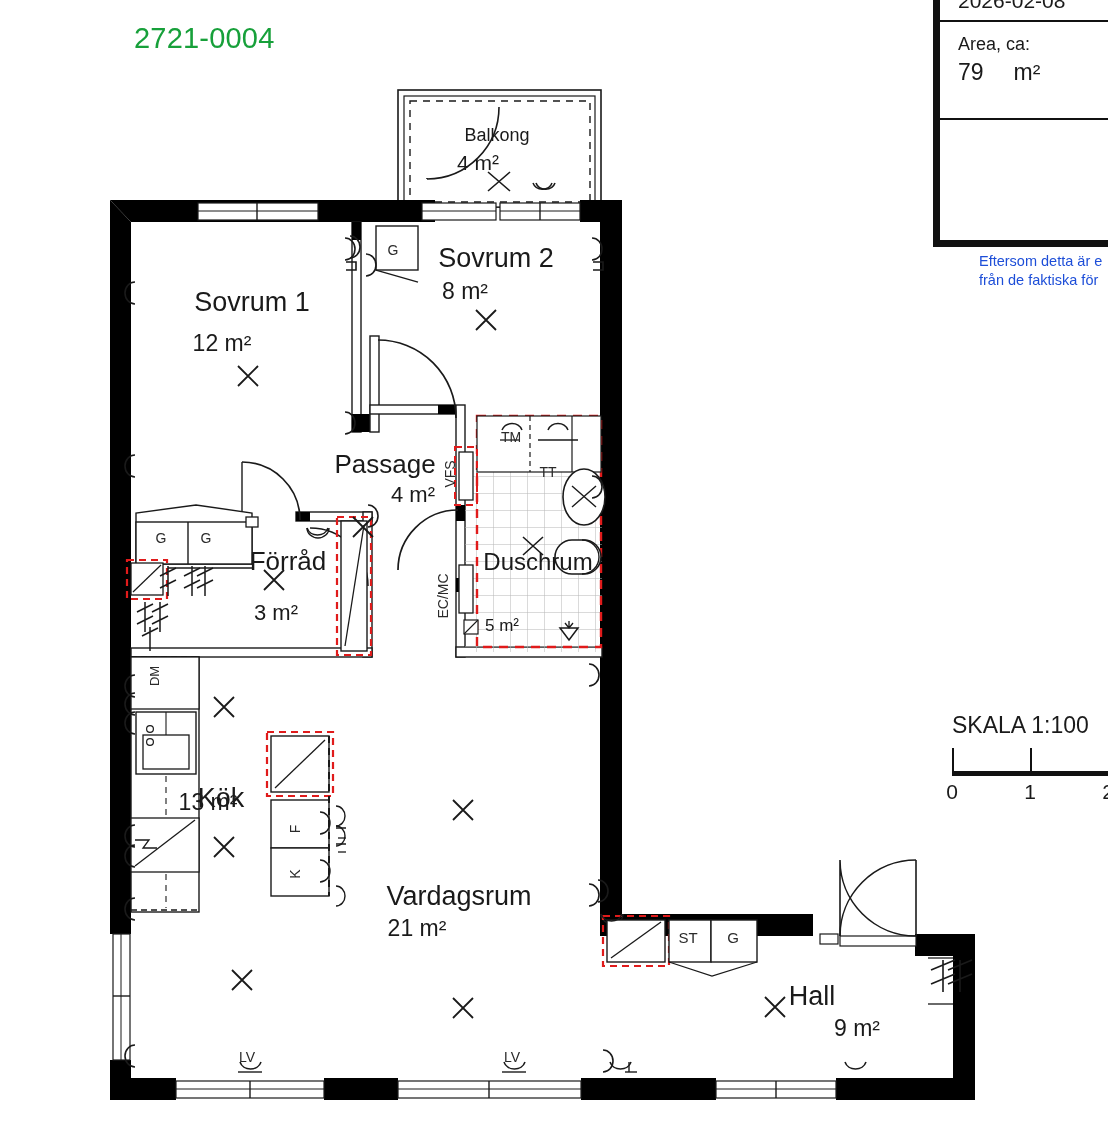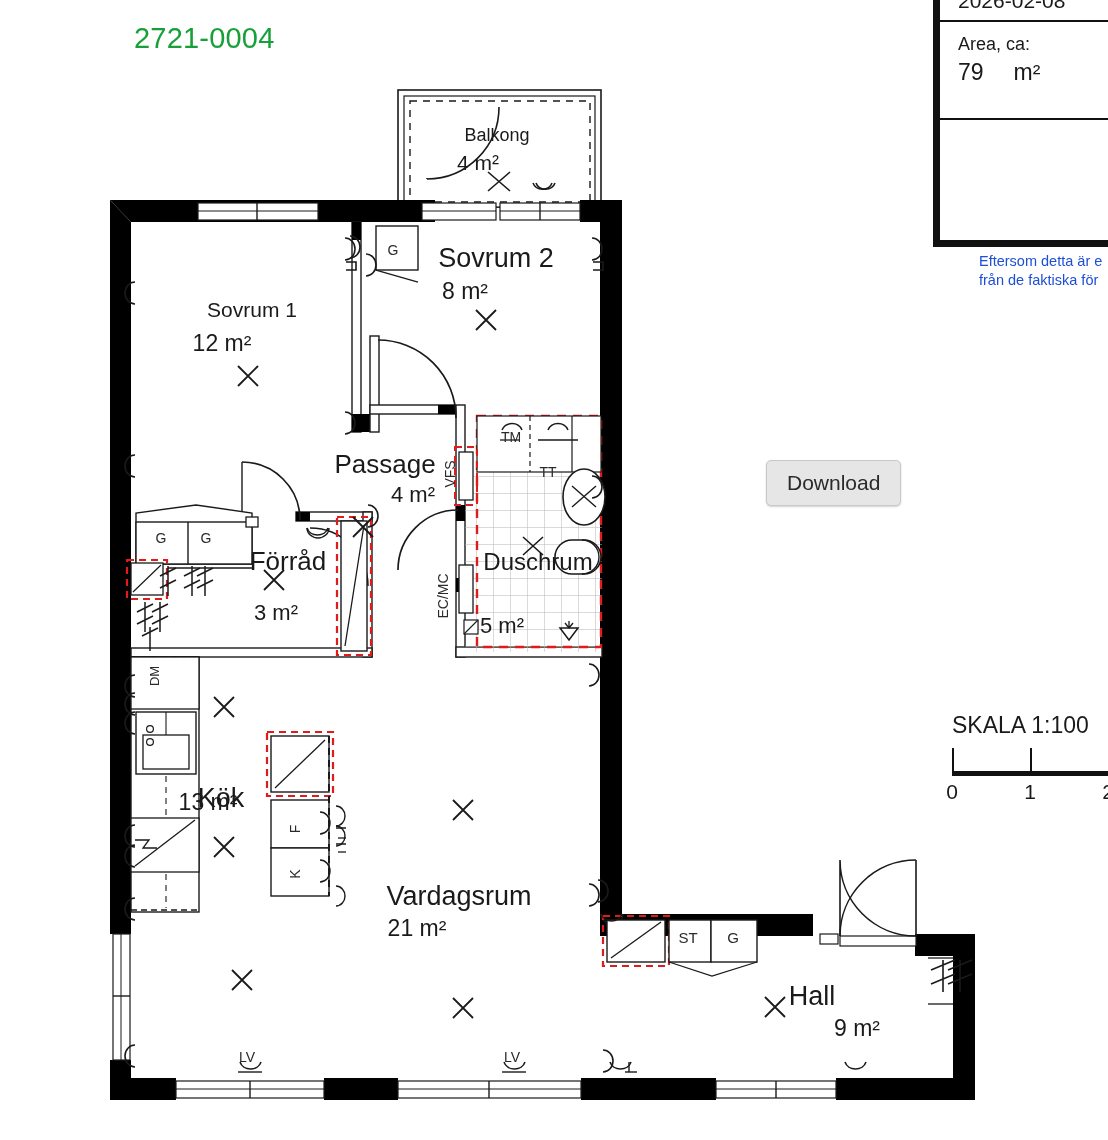--- a/index.html
+++ b/index.html
@@ -435,30 +435,30 @@
       <path d="M232 970 l 20 20 M252 970 l -20 20"></path>
       <path d="M765 997 l 20 20 M785 997 l -20 20"></path>
     </g>
   </svg>
 
   <div class="drawing-id">2721-0004</div>
 
   <div id="room-labels">
       <div style="position: absolute; white-space: nowrap; transform: translate(-50%, -50%); left: 497px; top: 135px; font-size: 18px;">Balkong</div>
       <div style="position: absolute; white-space: nowrap; transform: translate(-50%, -50%); left: 478px; top: 163px; font-size: 21px;">4 m²</div>
-      <div style="position: absolute; white-space: nowrap; transform: translate(-50%, -50%); left: 252px; top: 310px; font-size: 21px;">Sovrum 1</div>
+      <div style="position: absolute; white-space: nowrap; transform: translate(-50%, -50%); left: 252px; top: 302px; font-size: 27px;">Sovrum 1</div>
       <div style="position: absolute; white-space: nowrap; transform: translate(-50%, -50%); left: 222px; top: 343px; font-size: 23px;">12 m²</div>
       <div style="position: absolute; white-space: nowrap; transform: translate(-50%, -50%); left: 496px; top: 258px; font-size: 27px; text-align: right;">Sovrum 2</div>
       <div style="position: absolute; white-space: nowrap; transform: translate(-50%, -50%); left: 465px; top: 291px; font-size: 23px;">8 m²</div>
       <div style="position: absolute; white-space: nowrap; transform: translate(-50%, -50%); left: 385px; top: 464px; font-size: 26px;">Passage</div>
       <div style="position: absolute; white-space: nowrap; transform: translate(-50%, -50%); left: 413px; top: 495px; font-size: 22px;">4 m²</div>
       <div style="position: absolute; white-space: nowrap; transform: translate(-50%, -50%); left: 288px; top: 561px; font-size: 26px;">Förråd</div>
       <div style="position: absolute; white-space: nowrap; transform: translate(-50%, -50%); left: 276px; top: 613px; font-size: 22px;">3 m²</div>
       <div style="position: absolute; white-space: nowrap; transform: translate(-50%, -50%); left: 538px; top: 562px; font-size: 24px;">Duschrum</div>
-      <div style="position: absolute; white-space: nowrap; transform: translate(-50%, -50%); left: 502px; top: 626px; font-size: 22px;">5 m²</div>
+      <div style="position: absolute; white-space: nowrap; transform: translate(-50%, -50%); left: 502px; top: 626px; font-size: 17px;">5 m²</div>
       <div style="position: absolute; white-space: nowrap; transform: translate(-50%, -50%); left: 221px; top: 750px; font-size: 27px; margin-top: 48px;">Kök</div>
       <div style="position: absolute; white-space: nowrap; transform: translate(-50%, -50%); left: 208px; top: 786px; font-size: 23px; margin-top: 16px;">13 m²</div>
       <div style="position: absolute; white-space: nowrap; transform: translate(-50%, -50%); left: 459px; top: 896px; font-size: 27px;">Vardagsrum</div>
       <div style="position: absolute; white-space: nowrap; transform: translate(-50%, -50%); left: 417px; top: 928px; font-size: 23px;">21 m²</div>
       <div style="position: absolute; white-space: nowrap; transform: translate(-50%, -50%); left: 812px; top: 996px; font-size: 27px;">Hall</div>
       <div style="position: absolute; white-space: nowrap; transform: translate(-50%, -50%); left: 857px; top: 1028px; font-size: 23px;">9 m²</div>
     </div>
   <div id="fixture-labels">
       <div style="position: absolute; white-space: nowrap; color: rgb(42, 42, 42); transform: translate(-50%, -50%) rotate(0deg); left: 393px; top: 250px; font-size: 14px;">G</div>
       <div style="position: absolute; white-space: nowrap; color: rgb(42, 42, 42); transform: translate(-50%, -50%) rotate(0deg); left: 161px; top: 538px; font-size: 14px;">G</div>
@@ -490,21 +490,20 @@
     <div class="info-row r3">
       <div class="brand-text">St</div>
     </div>
   </div>
 
   <div class="disclaimer">
     <div>Eftersom detta är e</div>
     <div>från de faktiska för</div>
   </div>
 
-  <div class="download-btn">Download</div>
 
   <div class="scale-wrap">
     <div class="scale-title">SKALA 1:100</div>
     <div class="scale-graphic">
       <div class="bar"></div>
       <div class="tick" style="left:0px"></div>
       <div class="tick" style="left:78px"></div>
 
     </div>
     <div class="scale-nums" id="scale-nums">

